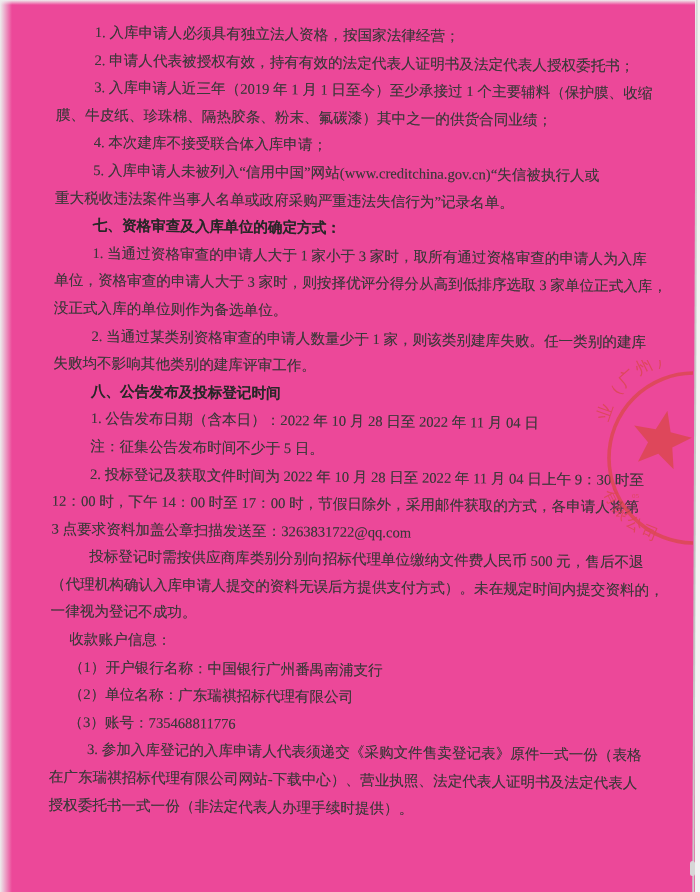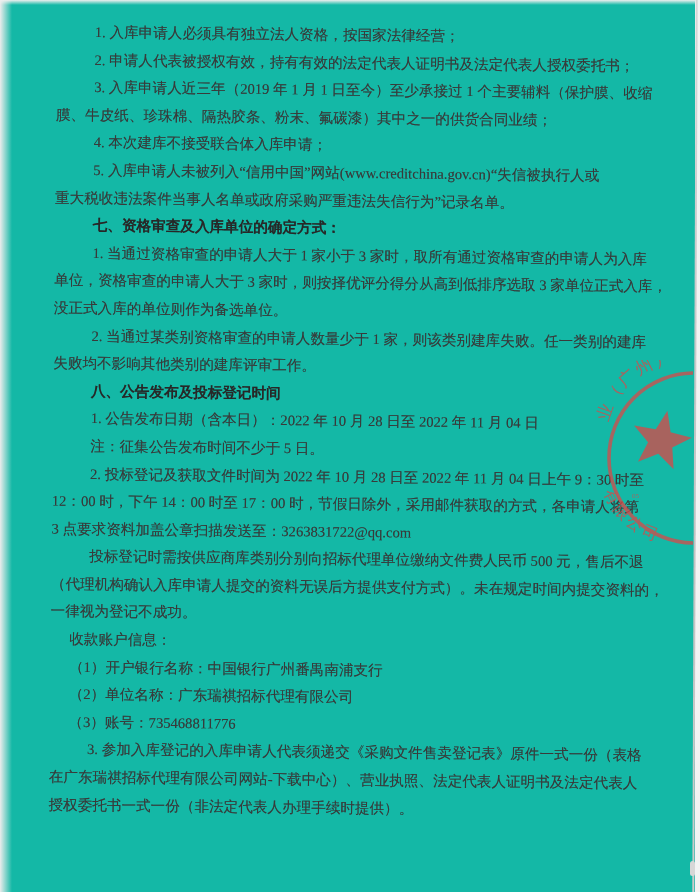--- a/index.html
+++ b/index.html
@@ -1,19 +1,19 @@
 <!DOCTYPE html>
 <html><head>
 <meta charset="utf-8">
 <style>
   html,body{margin:0;padding:0;background:#e9e9e9;}
   .scan{
     position:relative;
     width:700px;height:892px;
-    background:#14b8a6;
+    background:#ec4899;
     overflow:hidden;
     font-family:"Liberation Serif","DejaVu Serif",serif;
   }
   
   .edge-left{position:absolute;left:0;top:0;bottom:0;width:12px;
     background:linear-gradient(90deg,#ececec,rgba(252,252,252,0));}
   .edge-top{position:absolute;left:0;right:0;top:0;height:5px;
     background:linear-gradient(#efefef,rgba(252,252,252,0));}
   .edge-right-bg{position:absolute;right:0;top:0;bottom:0;width:5px;background:#f3f3f3;}
   .edge-right-line{position:absolute;right:4px;top:-4px;bottom:-4px;width:2px;

